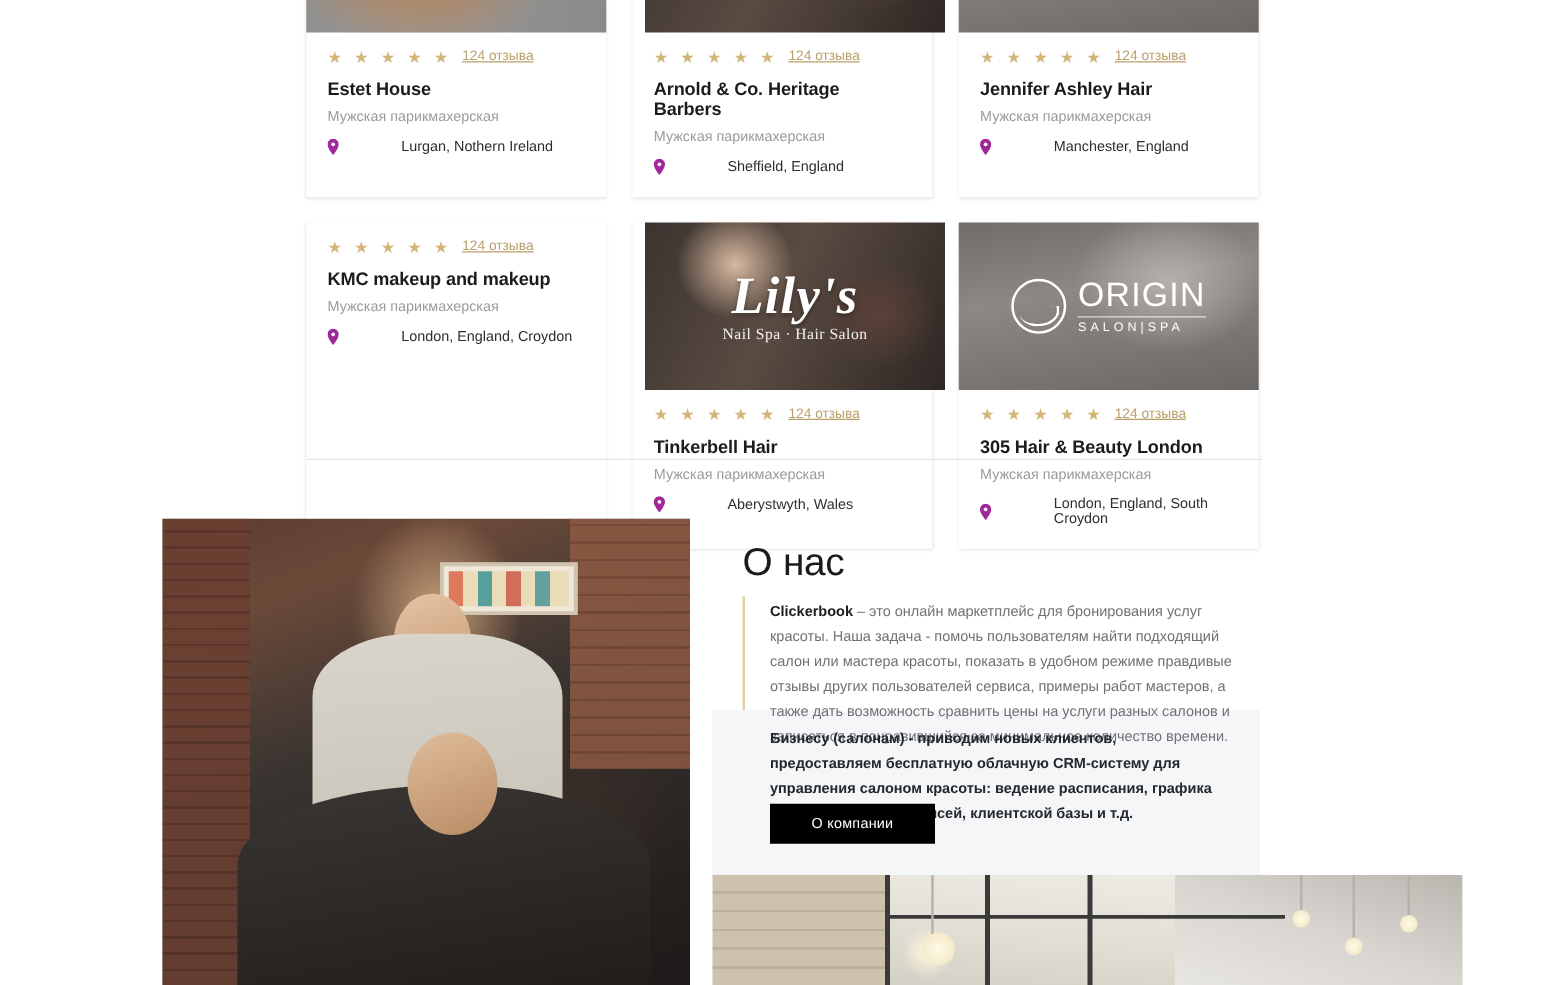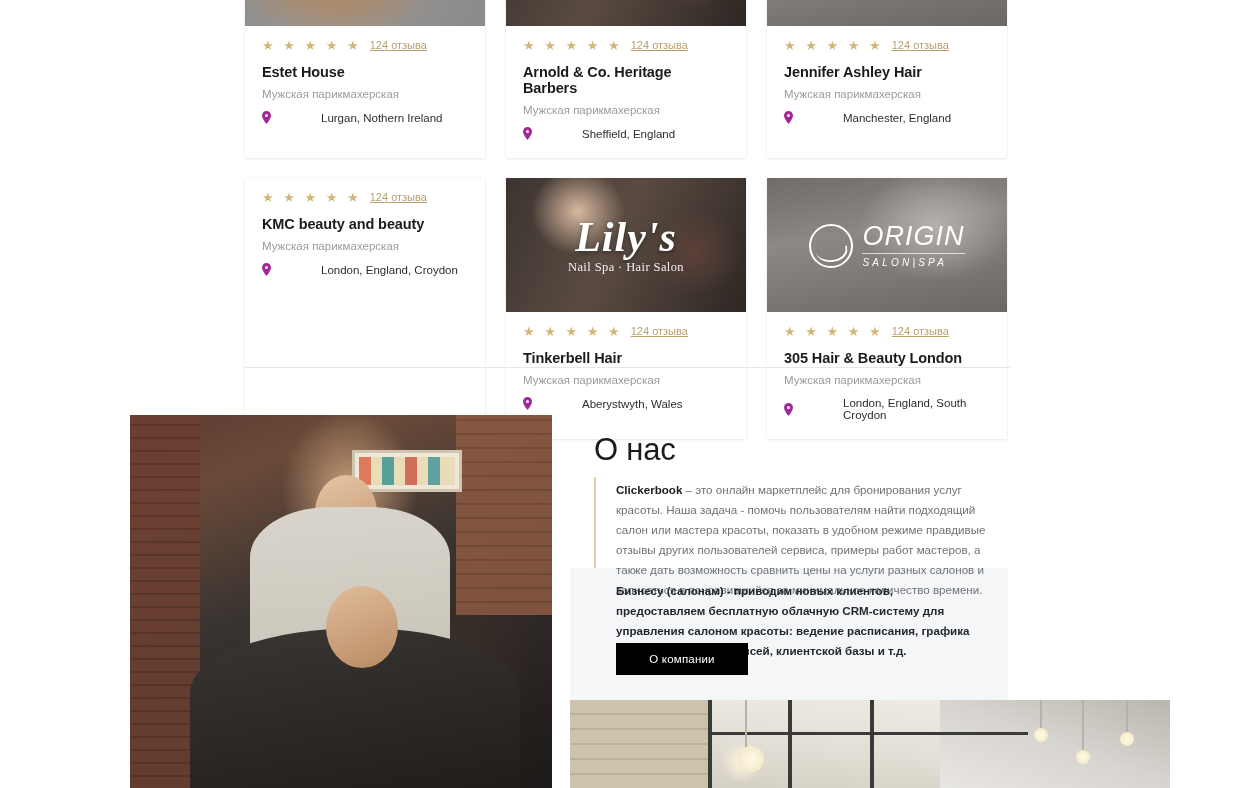--- a/index.html
+++ b/index.html
@@ -46,21 +46,21 @@
   .salon-loc { margin-top: 11px; display: flex; align-items: center; gap: 6px; }
   .pin { width: 9px; height: 13px; flex: 0 0 9px; }
   .loc-text { font-size: 11.5px; color: #2e2e2e; padding-left: 44px; }
   .ph1 { background:
       radial-gradient(ellipse 60% 80% at 38% 55%, #c7a483 0%, #ab8a6c 35%, rgba(150,126,104,0) 72%),
       radial-gradient(ellipse 40% 55% at 34% 22%, #e2c9b3 0%, rgba(200,170,145,0) 70%),
       linear-gradient(100deg, #8e8d8b 0%, #9a9896 40%, #8b8a88 100%); }
   .ph2 { background:
       radial-gradient(ellipse 30% 50% at 30% 25%, #d8b9a0 0%, rgba(120,90,70,0) 65%),
       radial-gradient(ellipse 28% 46% at 78% 55%, #5b4038 0%, rgba(60,40,35,0) 70%),
-      linear-gradient(115deg, #3b3430 0%, #5a4b42 45%, #2e2724 100%); }
+      linear-gradient(115deg, #3b3430 0%, #5a4b42 45%, #2e2724 100%); margin-left: 10px; }
   .ph3 { background:
       radial-gradient(ellipse 45% 60% at 70% 35%, #b5b0ab 0%, rgba(150,145,140,0) 70%),
       linear-gradient(170deg, #6f6c69 0%, #8c8884 40%, #6a6764 100%); }
   .logo-wrap {
     position: absolute; inset: 0;
     display: flex; flex-direction: column;
     align-items: center; justify-content: center;
     color: #ffffff; text-align: center;
   }
   .logo-michael {
@@ -76,21 +76,21 @@
   }
   .logo-lily {
     font-family: "Liberation Serif", serif; font-style: italic; font-weight: bold;
     font-size: 42px; line-height: 1; letter-spacing: 1px;
     text-shadow: 0 2px 4px rgba(0,0,0,.4);
   }
   .logo-lily-sub {
     font-family: "Liberation Serif", serif; font-size: 12.5px; letter-spacing: .4px;
     margin-top: 2px; opacity: .92;
   }
-  .origin-row { display: flex; align-items: flex-end; gap: 9px; font-style: italic; }
+  .origin-row { display: flex; align-items: flex-start; gap: 9px; }
   .origin-mark {
     width: 44px; height: 44px; border-radius: 50%;
     border: 2px solid #fff; position: relative; overflow: hidden;
   }
   .origin-mark::after {
     content: ""; position: absolute; left: 5px; right: 3px; top: 21px; height: 13px;
     border-radius: 0 0 22px 22px/0 0 16px 16px;
     border-bottom: 2px solid #fff; border-right: 2px solid #fff;
     transform: rotate(-6deg);
   }
@@ -280,21 +280,21 @@
         </div>
       </div>
     </div>
 
     <div class="salon-card">
       <div class="card-body">
         <div class="rating-row">
           <span class="stars">★ ★ ★ ★ ★</span>
           <span class="reviews-link">124 отзыва</span>
         </div>
-        <div class="salon-title">KMC beauty and beauty</div>
+        <div class="salon-title">KMC makeup and makeup</div>
         <div class="salon-type">Мужская парикмахерская</div>
         <div class="salon-loc">
           <svg class="pin" viewBox="0 0 9 13">
             <path d="M4.5 0C2 0 0 2 0 4.5C0 7.6 4.5 13 4.5 13S9 7.6 9 4.5C9 2 7 0 4.5 0Z" fill="#a0289a"></path>
             <circle cx="4.5" cy="4.4" r="1.5" fill="#ffffff"></circle>
           </svg>
           <span class="loc-text">London, England, Croydon</span>
         </div>
       </div>
     </div>

